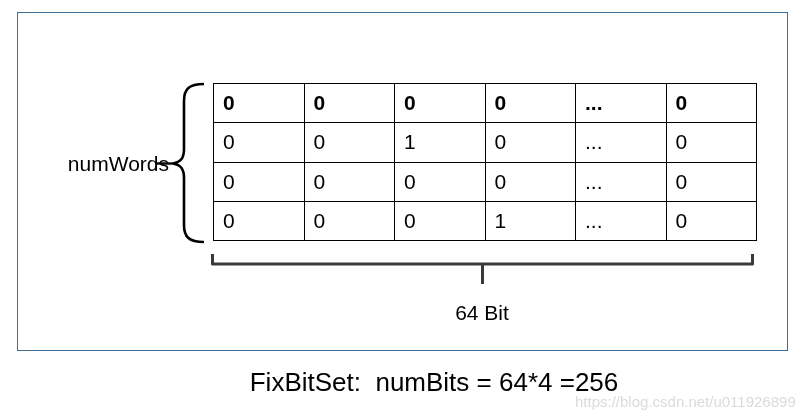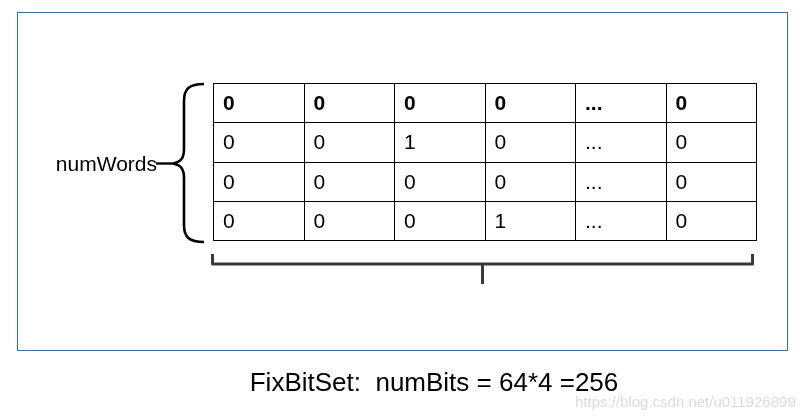--- a/index.html
+++ b/index.html
@@ -29,21 +29,21 @@
   .overlay {
     position: absolute;
     left: 0;
     top: 0;
     width: 806px;
     height: 418px;
     pointer-events: none;
   }
   .numwords {
     position: absolute;
-    left: 30px;
+    left: 42px;
     top: 152px;
     width: 127px;
     text-align: right;
     font-size: 21px;
     line-height: 24px;
     white-space: nowrap;
   }
   table.bits {
     position: absolute;
     left: 213px;
@@ -142,18 +142,19 @@
       <td>0</td>
       <td>0</td>
       <td>0</td>
       <td>1</td>
       <td>...</td>
       <td>0</td>
     </tr>
   </tbody>
     </table>
 
+  <div class="bitwidth">64 Bit</div>
 
   <div class="caption">FixBitSet:  numBits = 64*4 =256</div>
 
   <div class="watermark">https://blog.csdn.net/u011926899</div>
 
 </div>
 
 </body></html>

